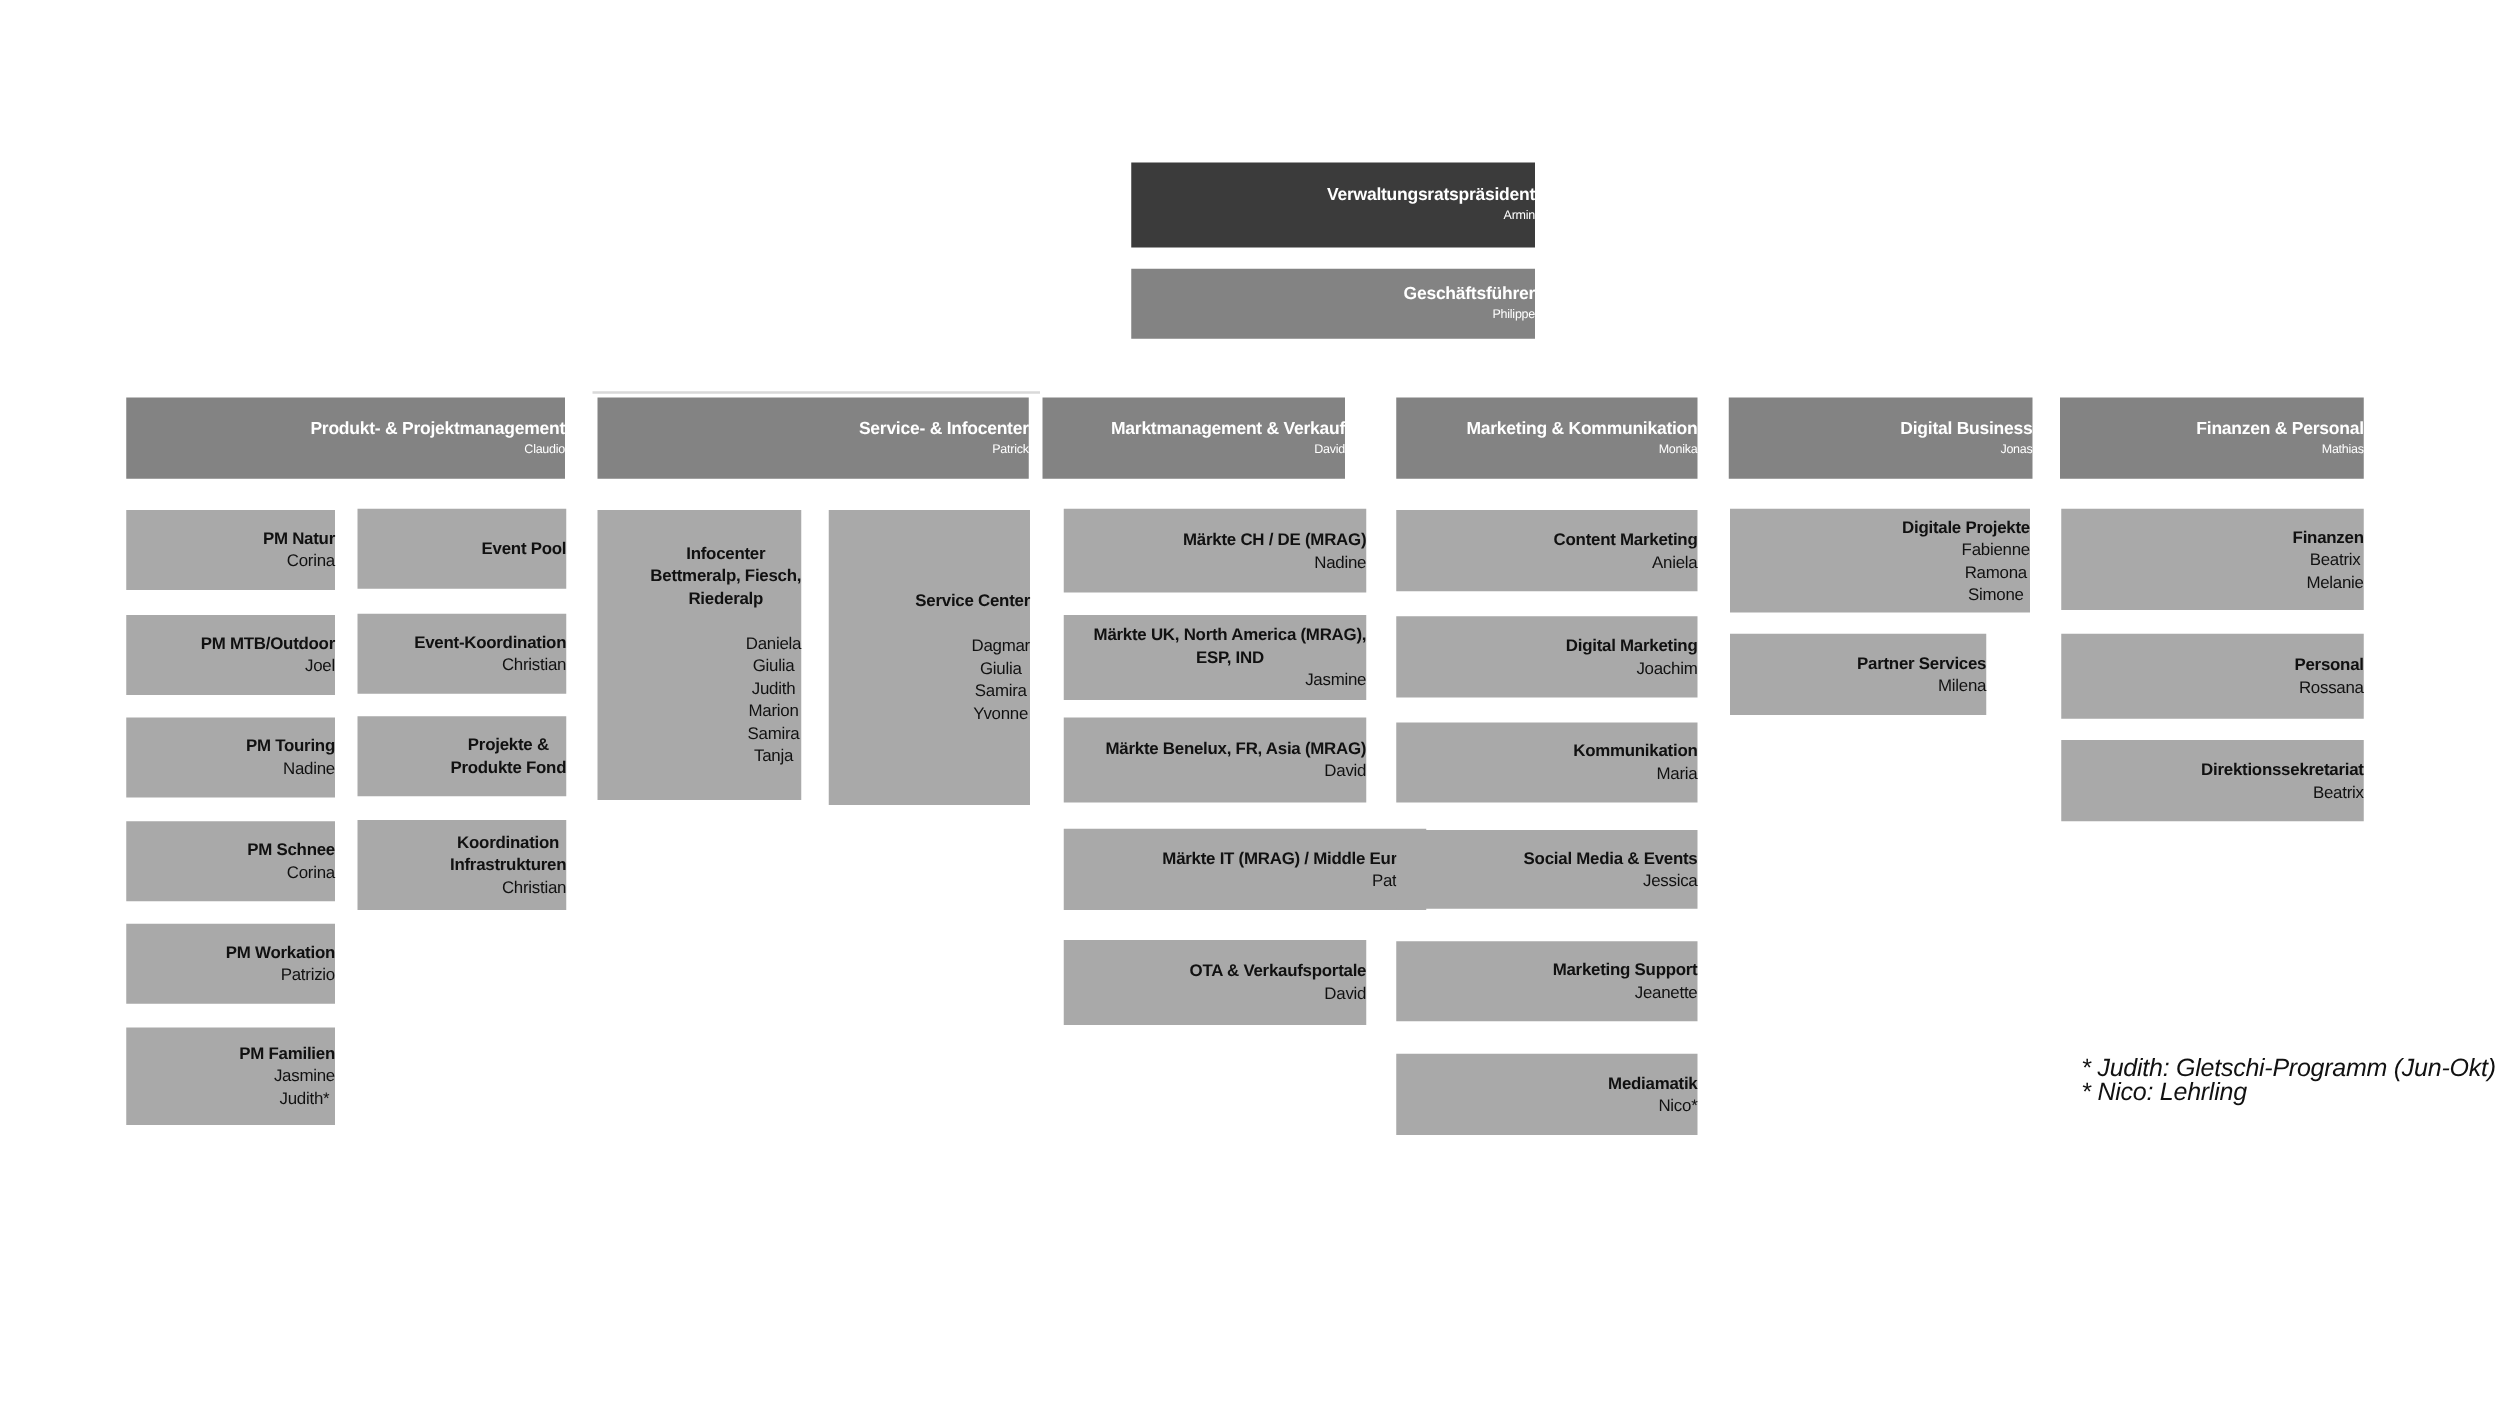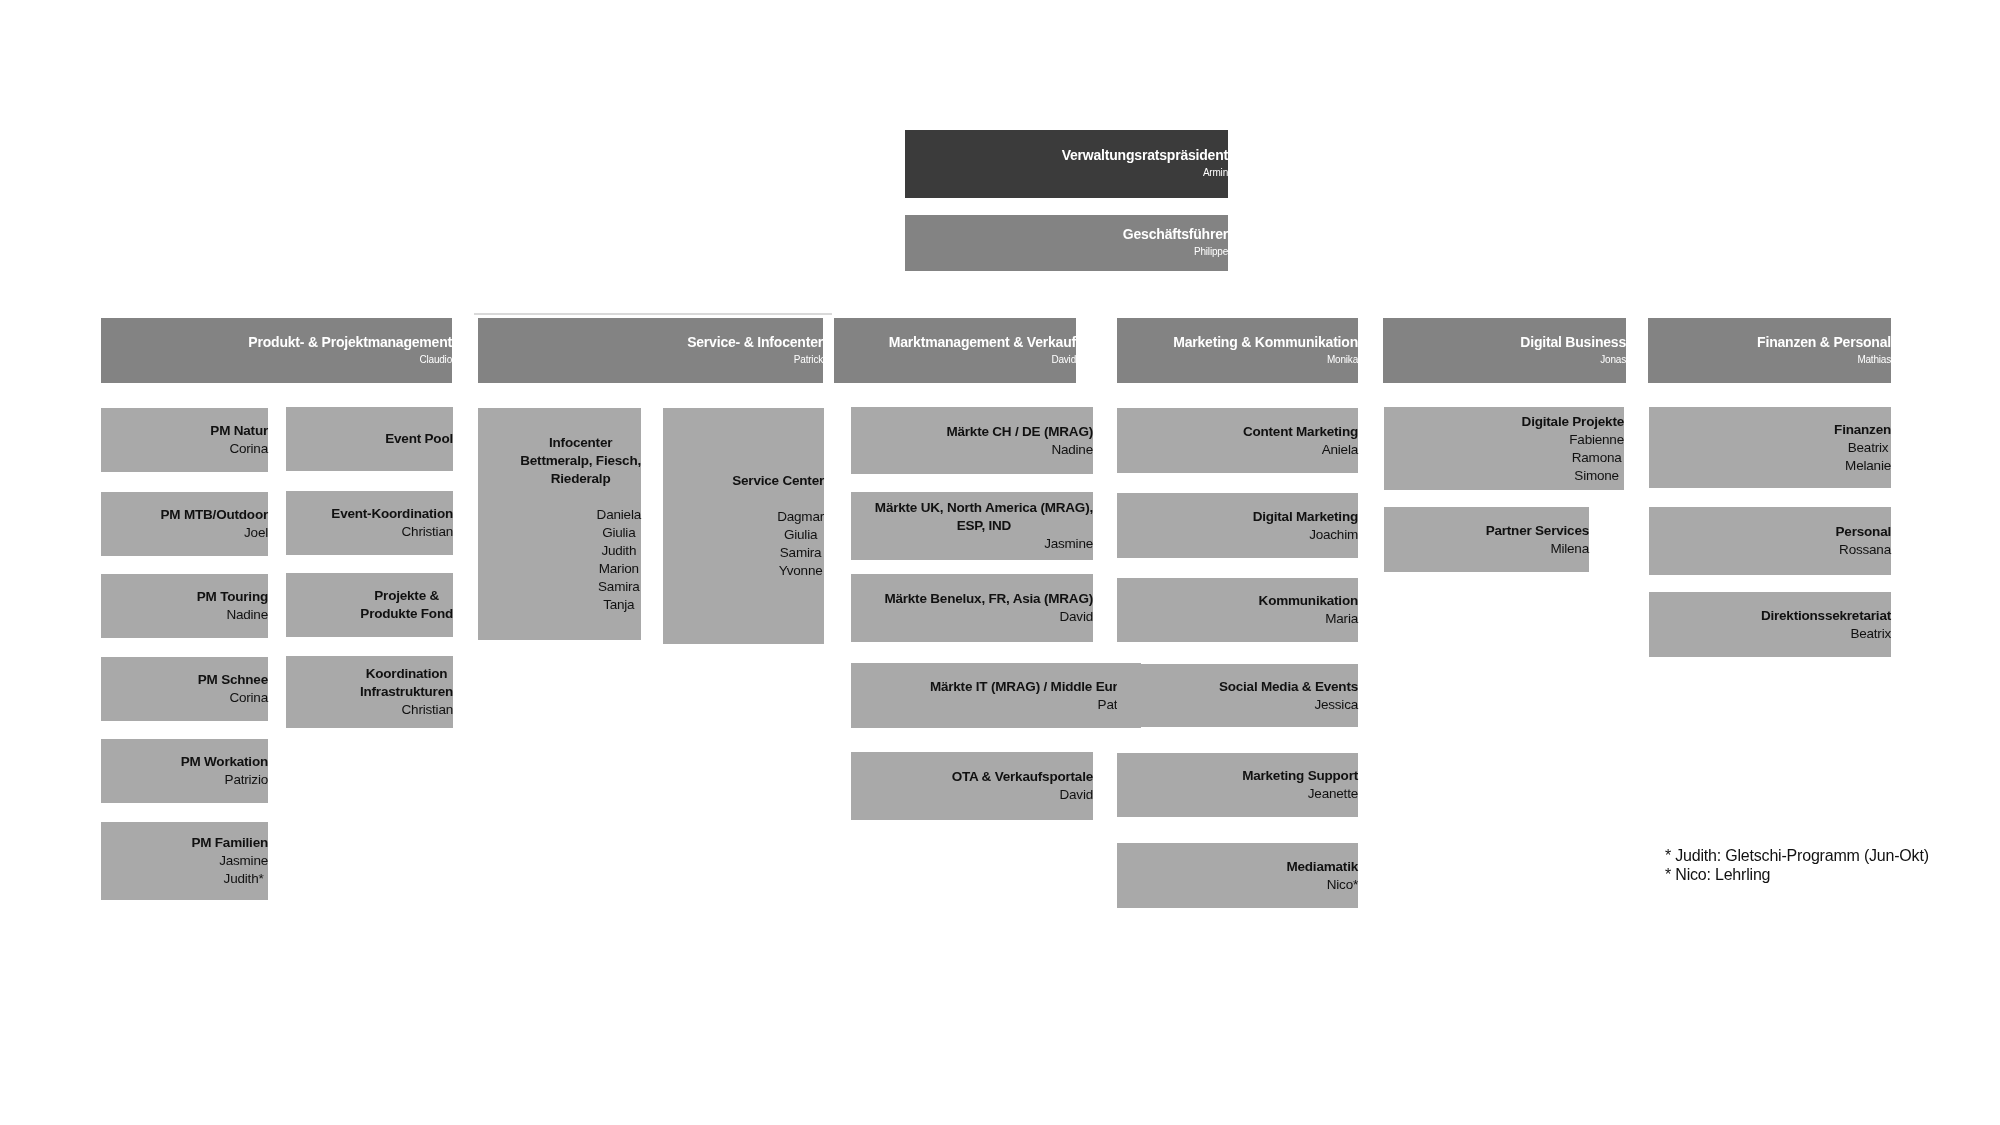--- a/index.html
+++ b/index.html
@@ -40,21 +40,22 @@
   .lvl1 .n, .lvl2 .n { font-size: 10px; }
   .sub  { background: #a9a9a9; color: #111111; }
   .tall .n { margin-top: 18px; }
   .faint-line {
     position: absolute;
     height: 2px;
     background: #d9d9d9;
   }
   .footnote {
     position: absolute;
-    font-size: 16px;
+    font-style: italic;
+    font-size: 20px;
     line-height: 19px;
     color: #111111;
     white-space: pre-line;
     letter-spacing: -0.2px;
   }
 </style>
 </head>
 <body>
 
 <div id="canvas">

